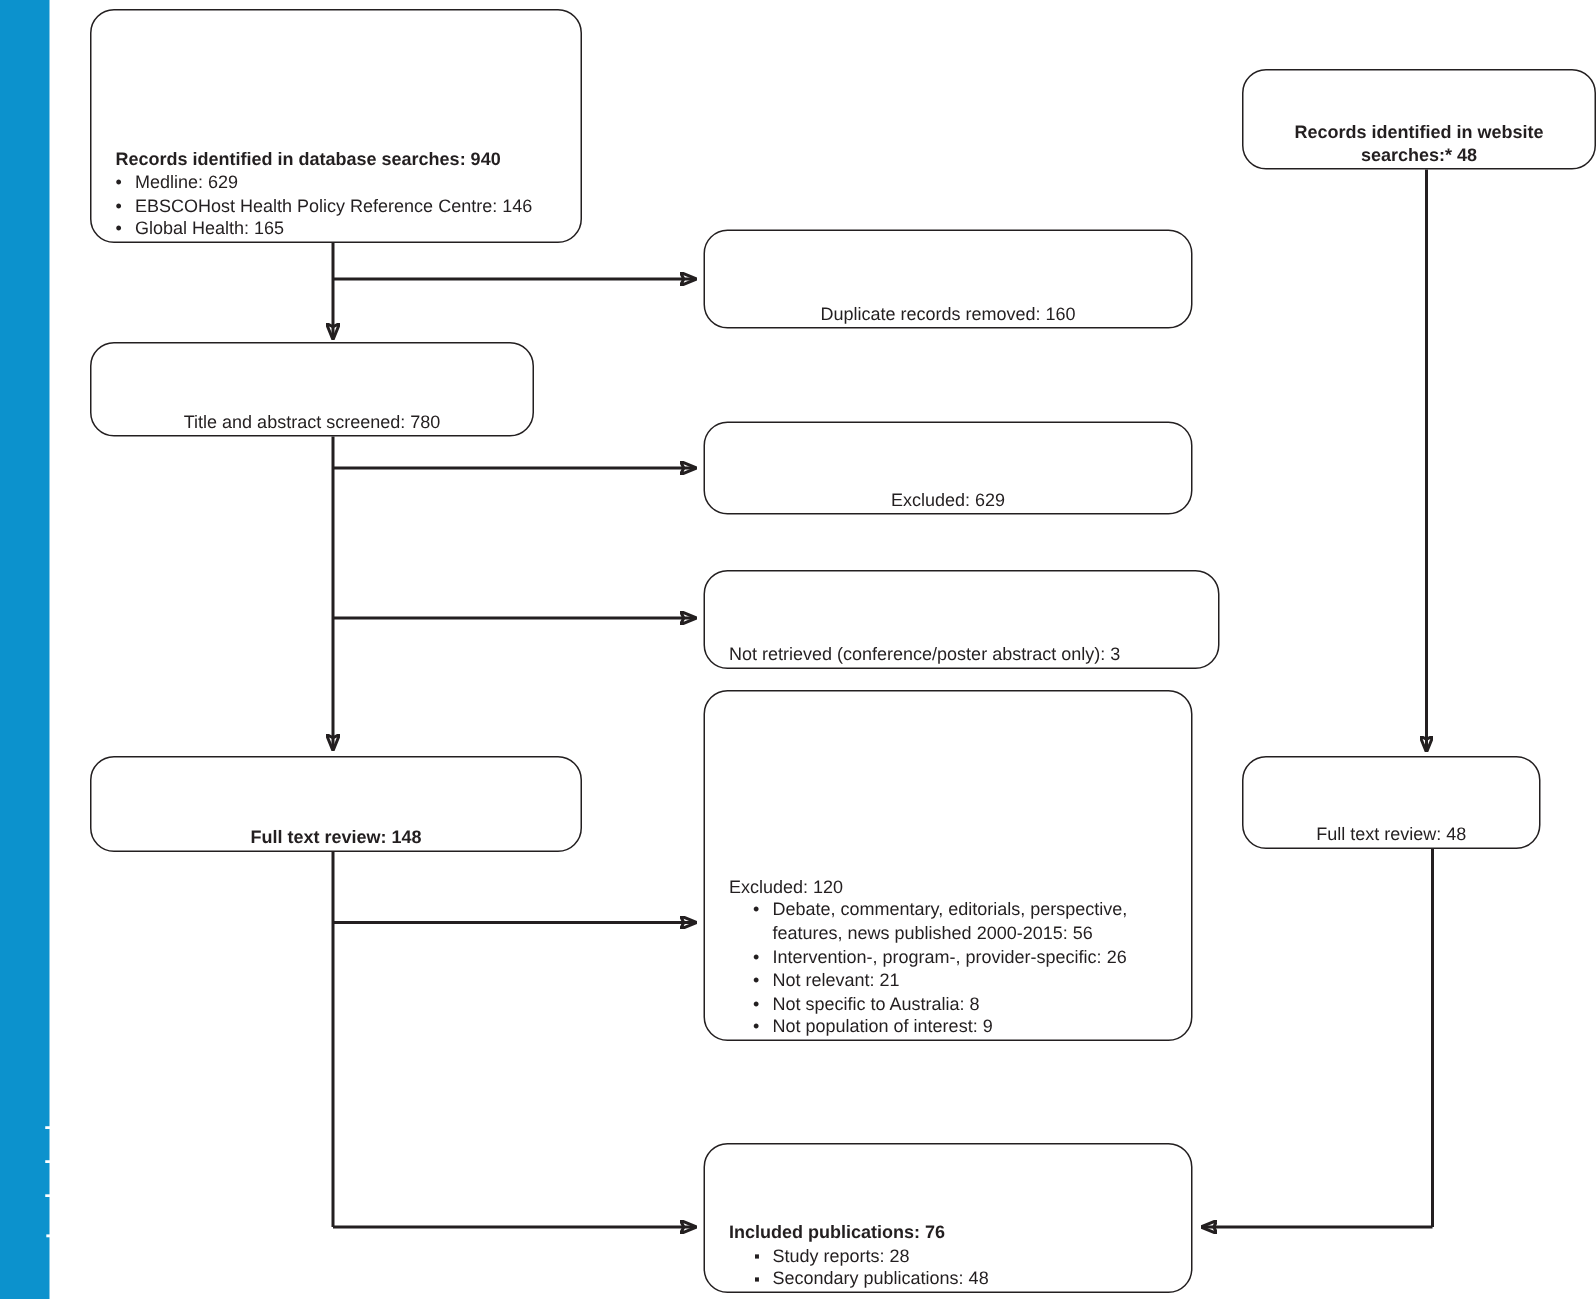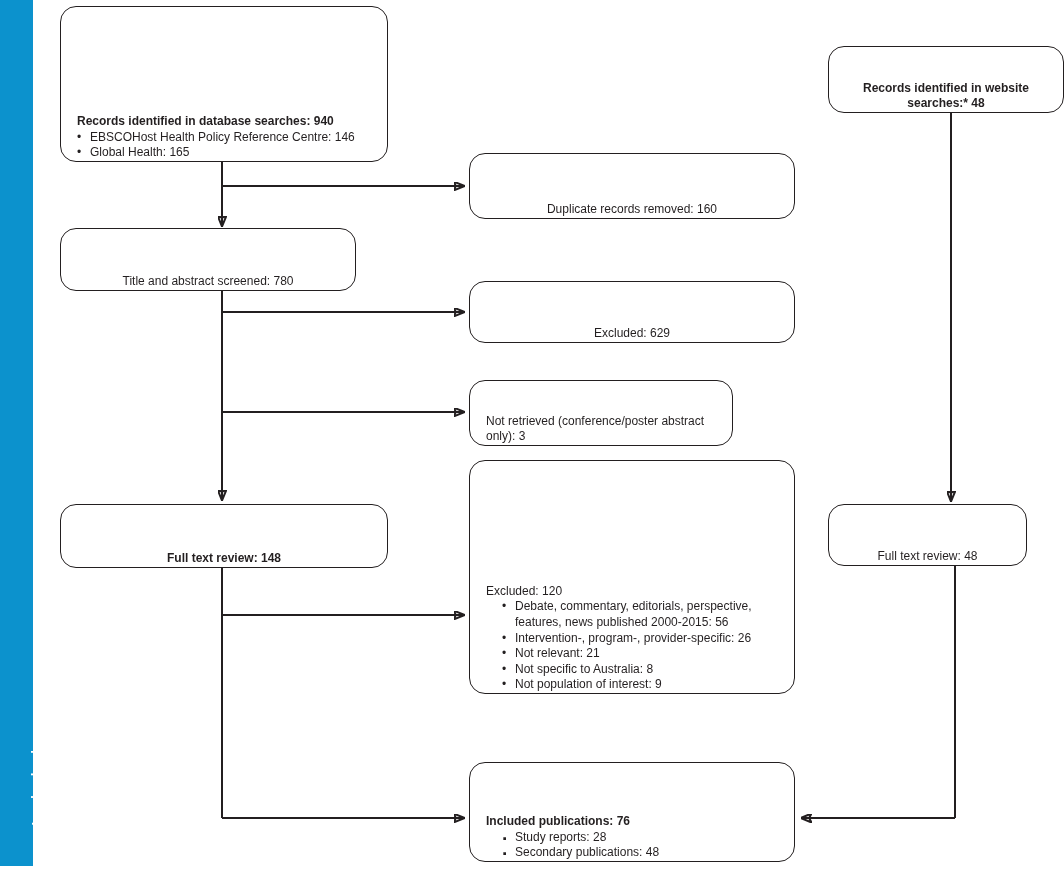--- a/index.html
+++ b/index.html
@@ -157,20 +157,21 @@
     <line x1="951" y1="113" x2="951" y2="501" marker-end="url(#arrow-d)"></line>
 
     <line x1="955" y1="566" x2="955" y2="818"></line>
     <line x1="955" y1="818" x2="801" y2="818" marker-end="url(#arrow-l)"></line>
   </svg>
 
   <div class="node left-align" style="left:60px; top:6px; width:328px; height:156px;">
     <div class="pad">
       <span class="node-title bold">Records identified in database searches: 940</span>
       <ul class="bullets">
+        <li>Medline: 629</li>
         <li>EBSCOHost Health Policy Reference Centre: 146</li>
         <li>Global Health: 165</li>
       </ul>
     </div>
   </div>
 
   <div class="node center" style="left:828px; top:46px; width:236px; height:67px;">
     <div class="pad">
       <span class="node-title bold">Records identified in website searches:* 48</span>
     </div>
@@ -187,21 +188,21 @@
       <span class="node-title">Title and abstract screened: 780</span>
     </div>
   </div>
 
   <div class="node center" style="left:469px; top:281px; width:326px; height:62px;">
     <div class="pad">
       <span class="node-title">Excluded: 629</span>
     </div>
   </div>
 
-  <div class="node left-align" style="left:469px; top:380px; width:264px; height:66px;">
+  <div class="node left-align" style="left:469px; top:380px; width:344px; height:66px;">
     <div class="pad">
       <span class="node-title">Not retrieved (conference/poster abstract only): 3</span>
     </div>
   </div>
 
   <div class="node center" style="left:60px; top:504px; width:328px; height:64px;font-weight:bold;">
     <div class="pad">
       <span class="node-title">Full text review: 148</span>
     </div>
   </div>

